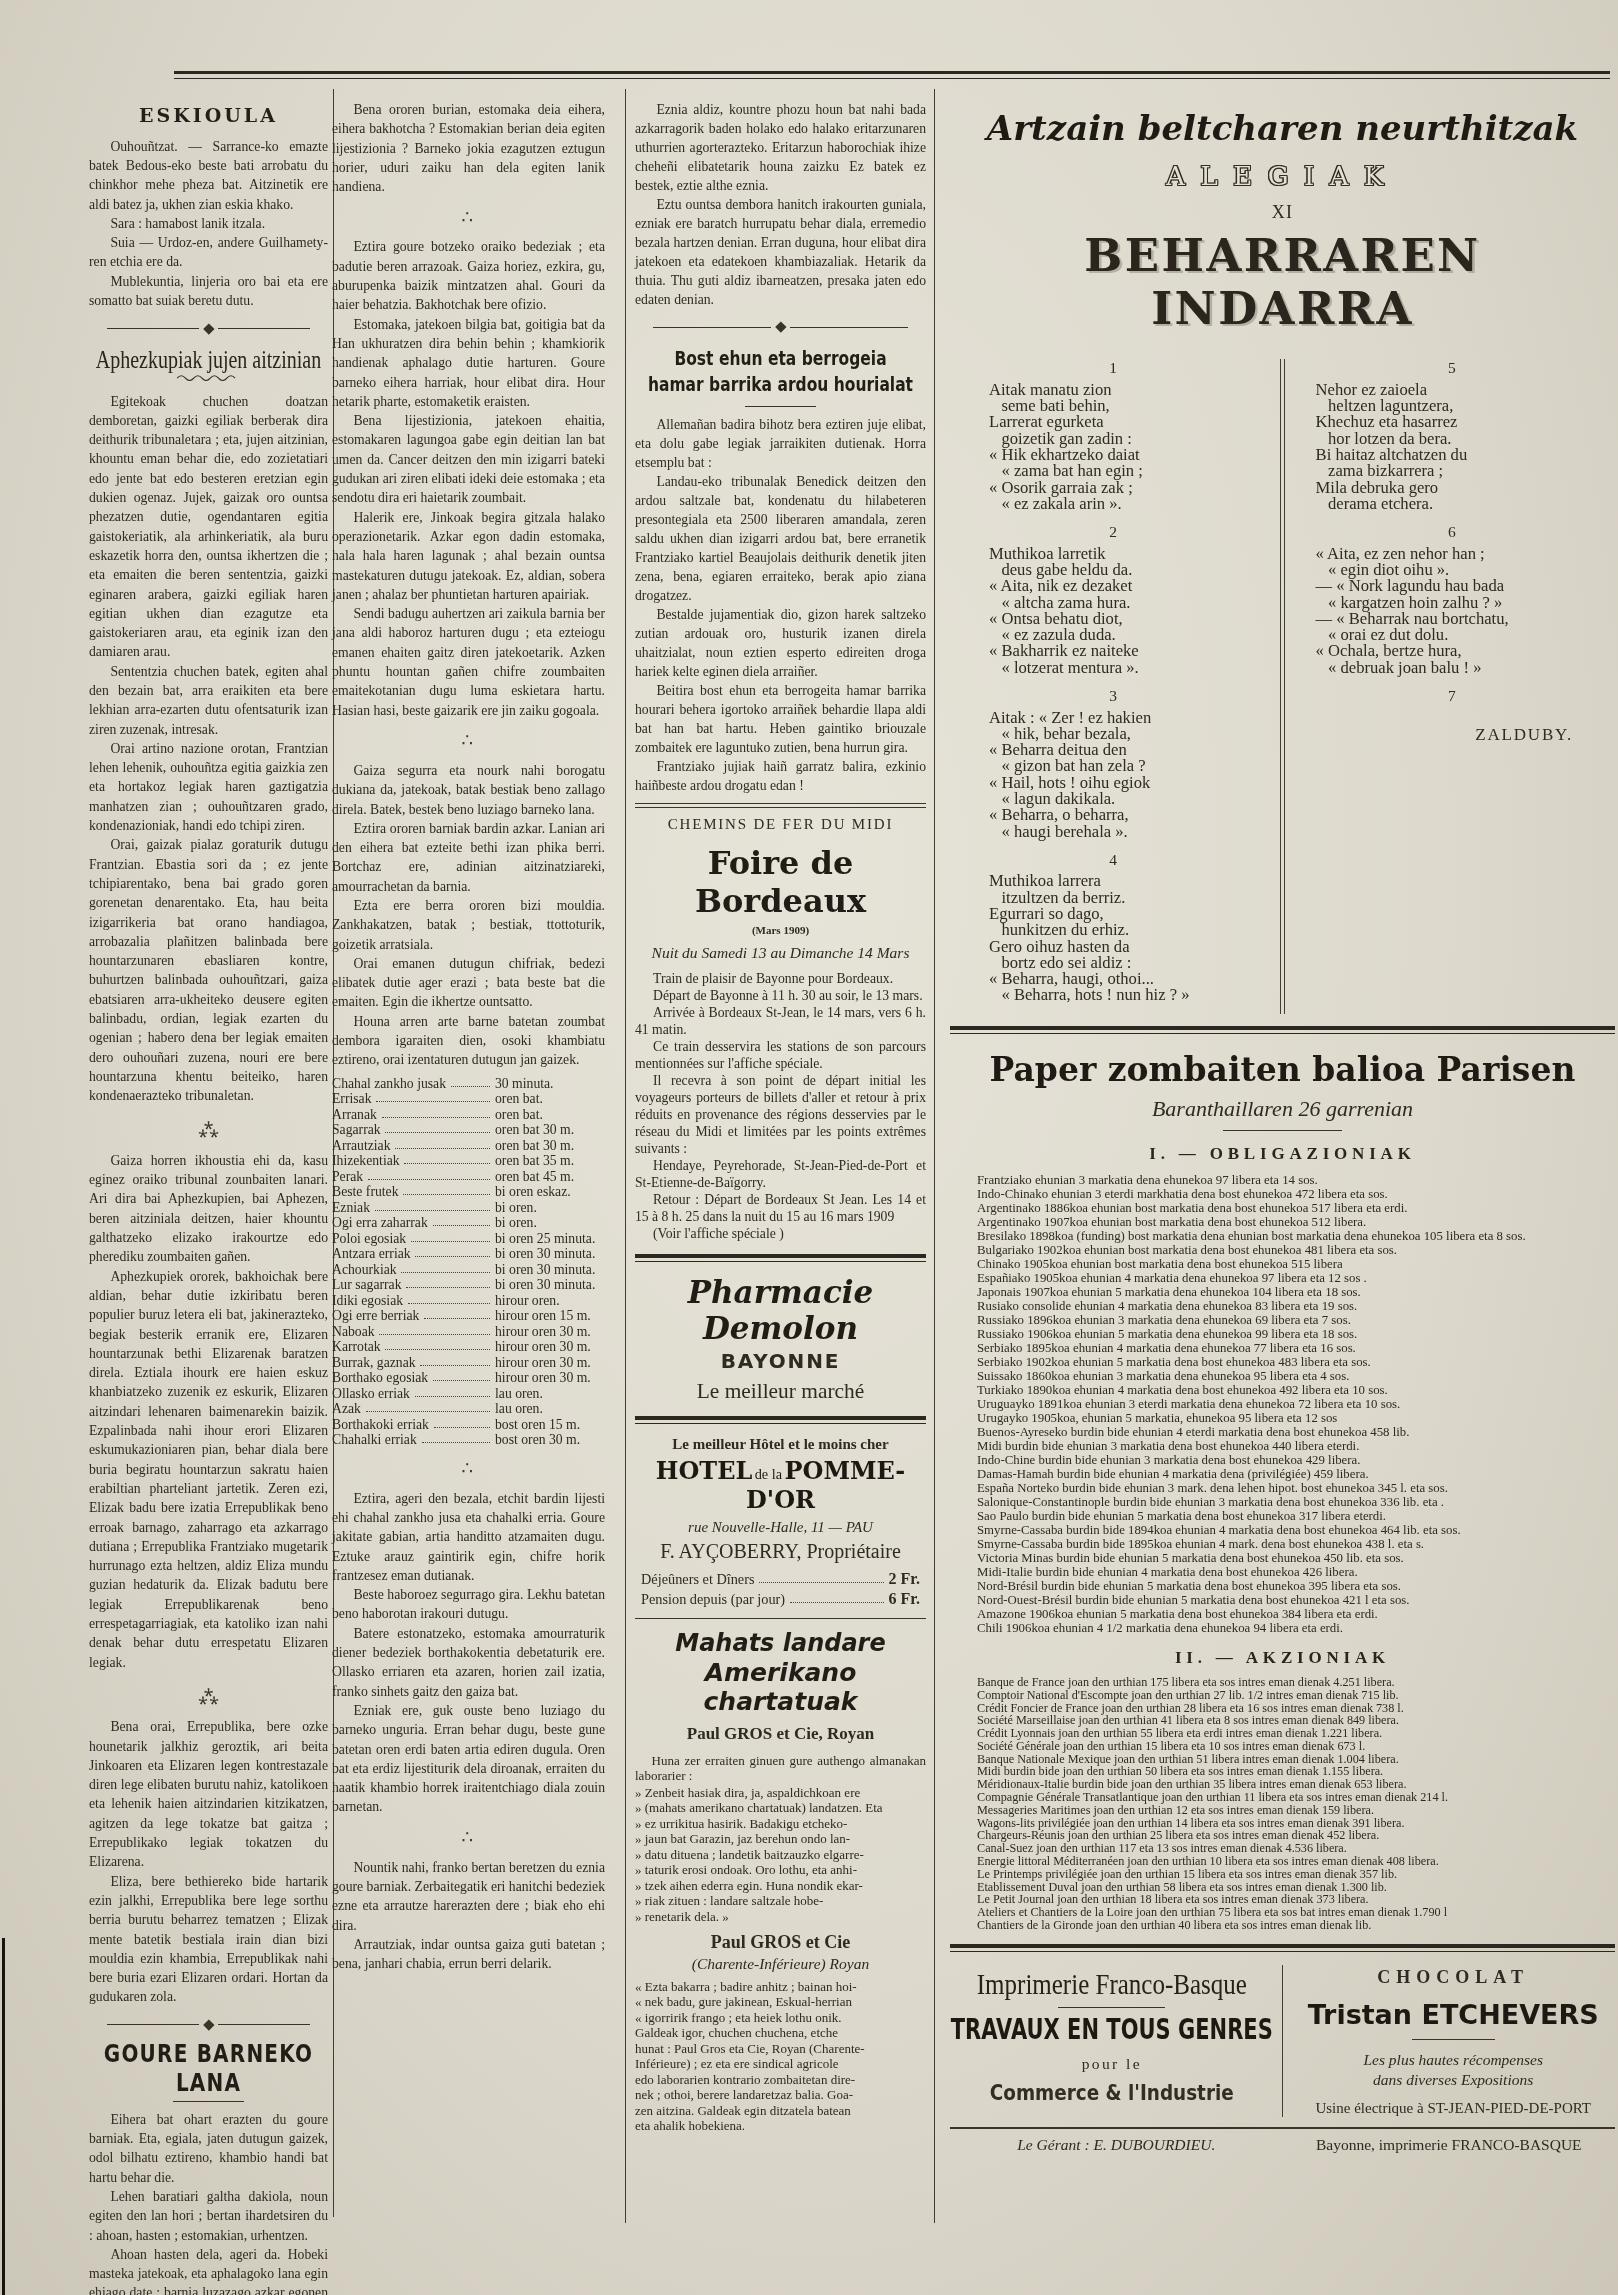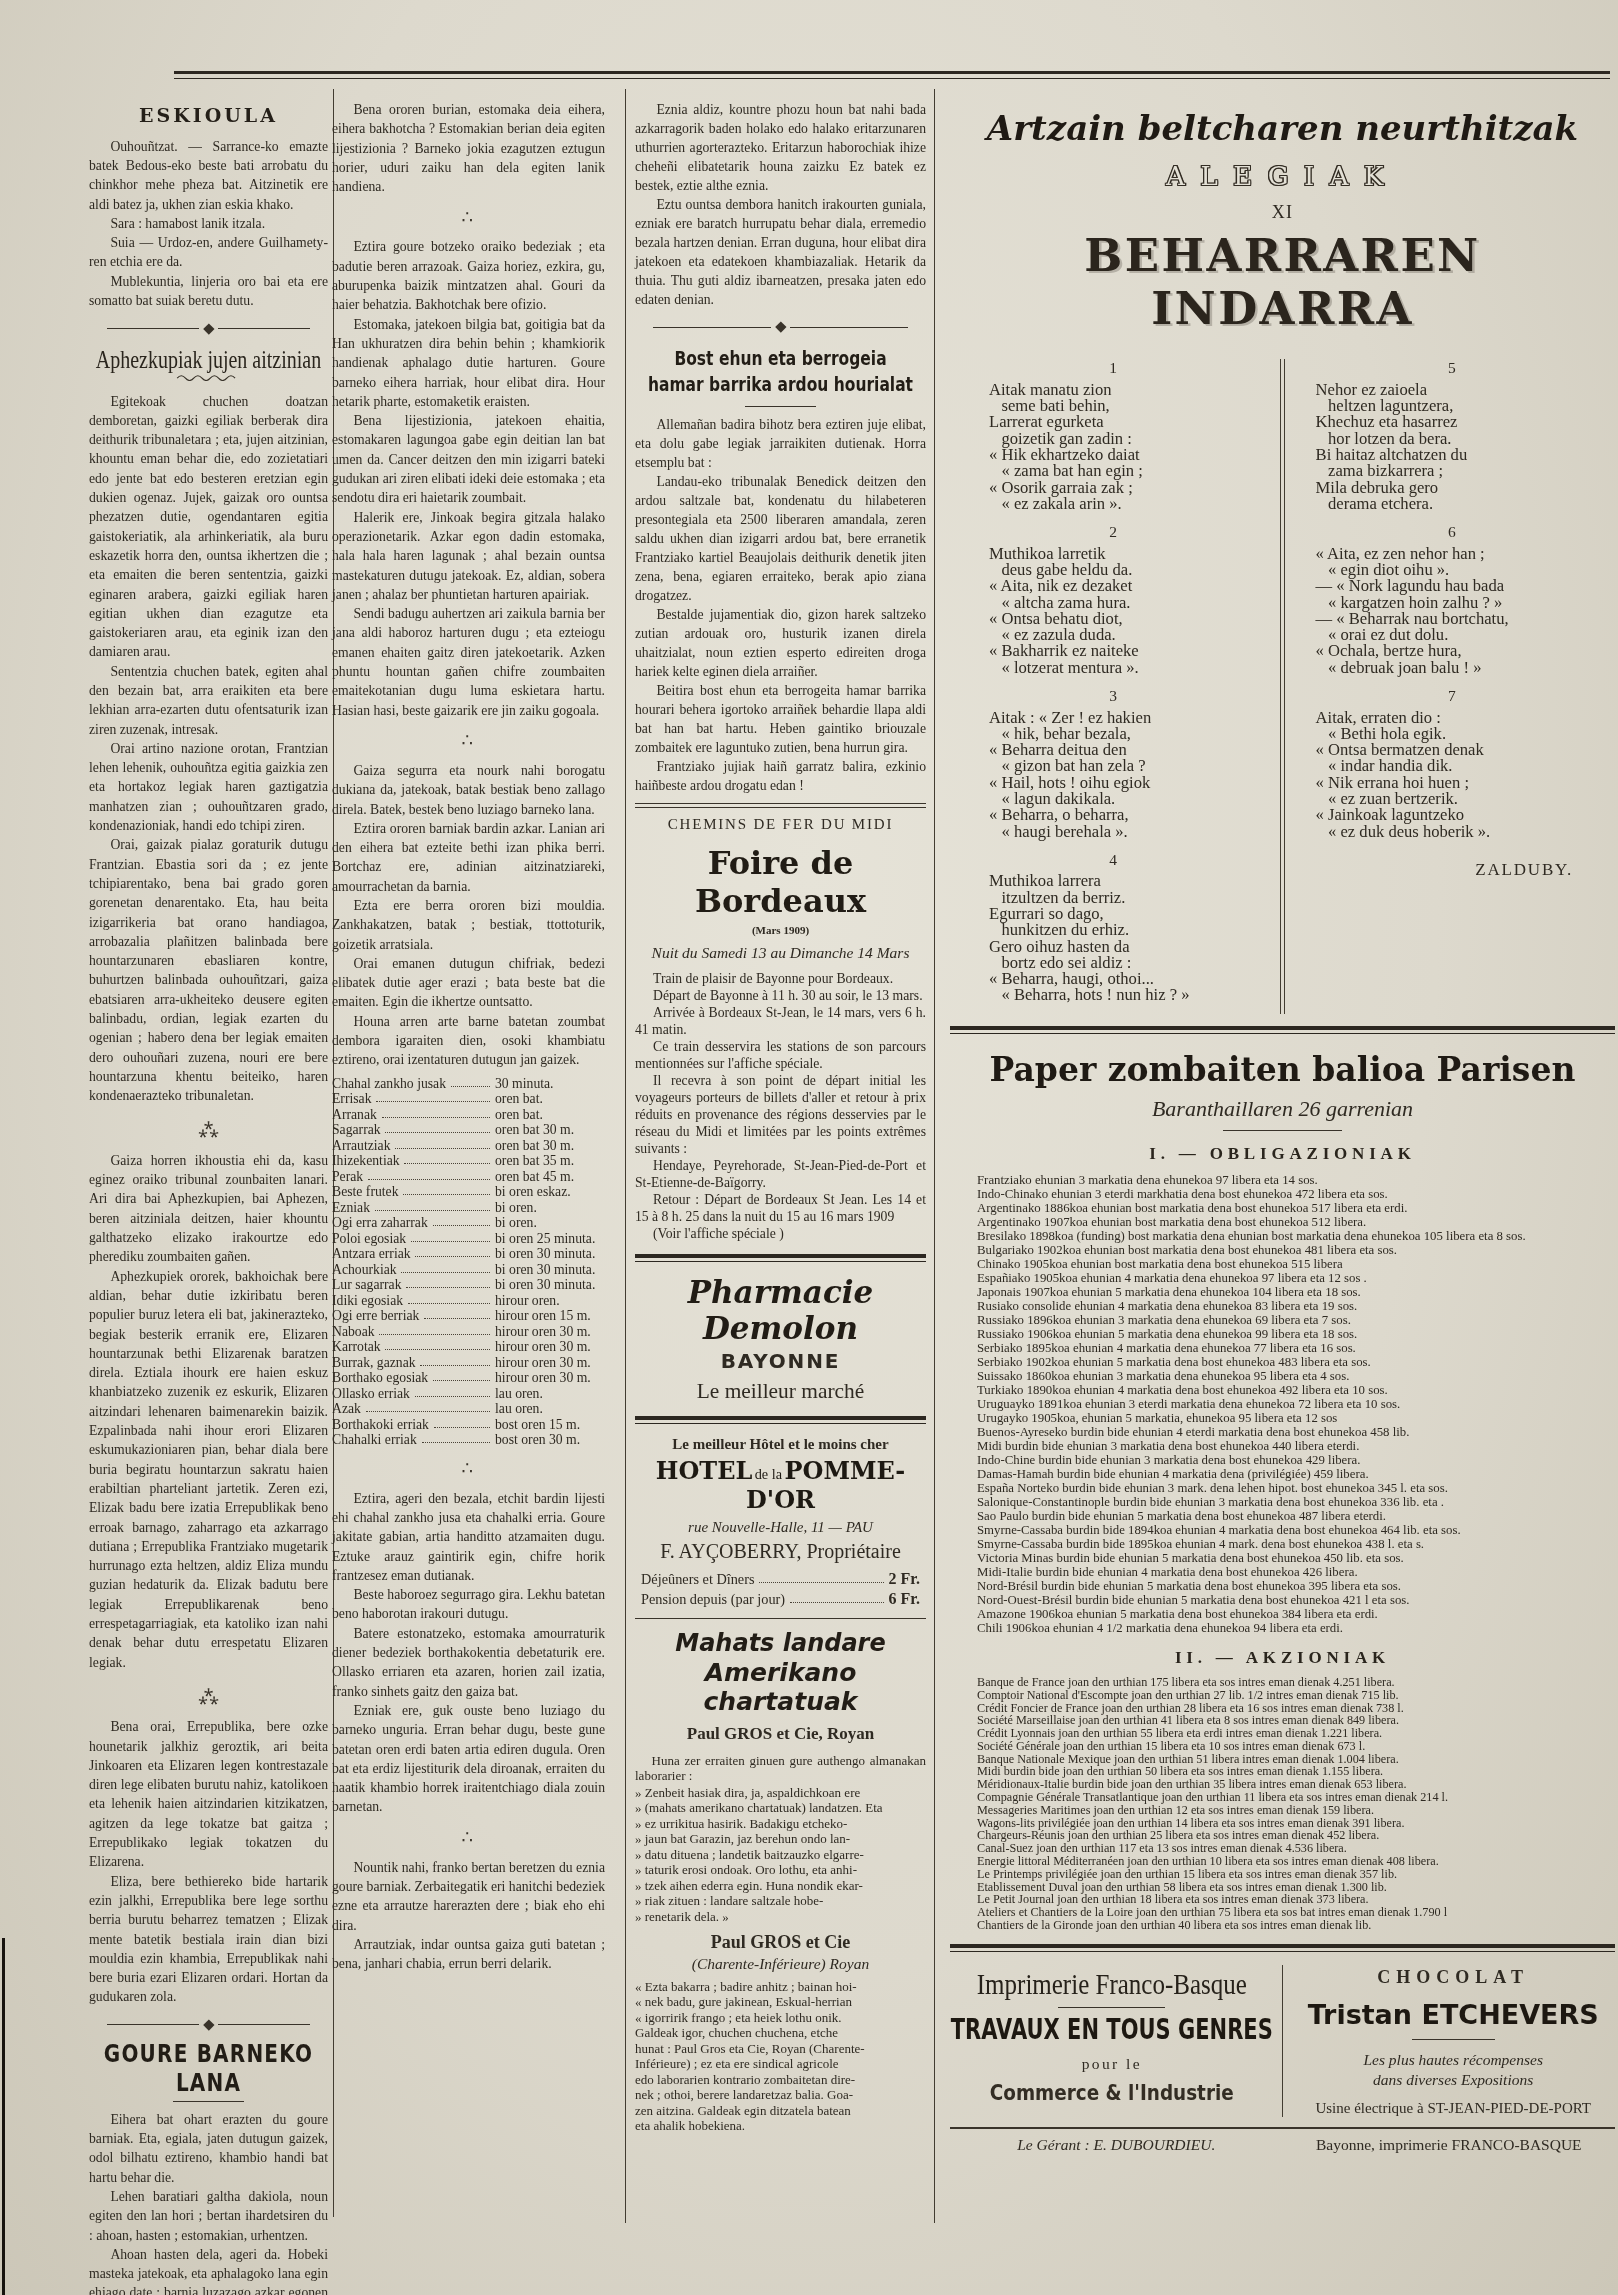--- a/index.html
+++ b/index.html
@@ -542,28 +542,20 @@
 — « Nork lagundu hau bada
    « kargatzen hoin zalhu ? »
 — « Beharrak nau bortchatu,
    « orai ez dut dolu.
 « Ochala, bertze hura,
    « debruak joan balu ! »</div>
             </div>
 
             <div class="stanza">
               <div class="stanza-num">7</div>
-              <div class="stanza-text">Aitak, erraten dio :
-   « Bethi hola egik.
-« Ontsa bermatzen denak
-   « indar handia dik.
-« Nik errana hoi huen ;
-   « ez zuan bertzerik.
-« Jainkoak laguntzeko
-   « ez duk deus hoberik ».</div>
             </div>
           </div>
         <div class="signature">ZALDUBY.</div>
       </div>
     </div>
     <div class="rule-heavy"></div>
     <h1 class="paper-title">Paper zombaiten balioa Parisen</h1>
     <div class="paper-sub">Baranthaillaren 26 garrenian</div>
     <div class="srule" style="width:119px"></div>
     <div class="fin-head">I. — OBLIGAZIONIAK</div>
@@ -586,21 +578,21 @@
         <p class="fin-item">Suissako 1860koa ehunian 3 markatia dena ehunekoa 95 libera eta 4 sos.</p>
         <p class="fin-item">Turkiako 1890koa ehunian 4 markatia dena bost ehunekoa 492 libera eta 10 sos.</p>
         <p class="fin-item">Uruguayko 1891koa ehunian 3 eterdi markatia dena ehunekoa 72 libera eta 10 sos.</p>
         <p class="fin-item">Urugayko 1905koa, ehunian 5 markatia, ehunekoa 95 libera eta 12 sos</p>
         <p class="fin-item">Buenos-Ayreseko burdin bide ehunian 4 eterdi markatia dena bost ehunekoa 458 lib.</p>
         <p class="fin-item">Midi burdin bide ehunian 3 markatia dena bost ehunekoa 440 libera eterdi.</p>
         <p class="fin-item">Indo-Chine burdin bide ehunian 3 markatia dena bost ehunekoa 429 libera.</p>
         <p class="fin-item">Damas-Hamah burdin bide ehunian 4 markatia dena (privilégiée) 459 libera.</p>
         <p class="fin-item">España Norteko burdin bide ehunian 3 mark. dena lehen hipot. bost ehunekoa 345 l. eta sos.</p>
         <p class="fin-item">Salonique-Constantinople burdin bide ehunian 3 markatia dena bost ehunekoa 336 lib. eta .</p>
-        <p class="fin-item">Sao Paulo burdin bide ehunian 5 markatia dena bost ehunekoa 487 libera eterdi.</p>
+        <p class="fin-item">Sao Paulo burdin bide ehunian 5 markatia dena bost ehunekoa 317 libera eterdi.</p>
         <p class="fin-item">Smyrne-Cassaba burdin bide 1894koa ehunian 4 markatia dena bost ehunekoa 464 lib. eta sos.</p>
         <p class="fin-item">Smyrne-Cassaba burdin bide 1895koa ehunian 4 mark. dena bost ehunekoa 438 l. eta s.</p>
         <p class="fin-item">Victoria Minas burdin bide ehunian 5 markatia dena bost ehunekoa 450 lib. eta sos.</p>
         <p class="fin-item">Midi-Italie burdin bide ehunian 4 markatia dena bost ehunekoa 426 libera.</p>
         <p class="fin-item">Nord-Brésil burdin bide ehunian 5 markatia dena bost ehunekoa 395 libera eta sos.</p>
         <p class="fin-item">Nord-Ouest-Brésil burdin bide ehunian 5 markatia dena bost ehunekoa 421 l eta sos.</p>
         <p class="fin-item">Amazone 1906koa ehunian 5 markatia dena bost ehunekoa 384 libera eta erdi.</p>
         <p class="fin-item">Chili 1906koa ehunian 4 1/2 markatia dena ehunekoa 94 libera eta erdi.</p>
       </div>
     <div class="fin-head">II. — AKZIONIAK</div>

